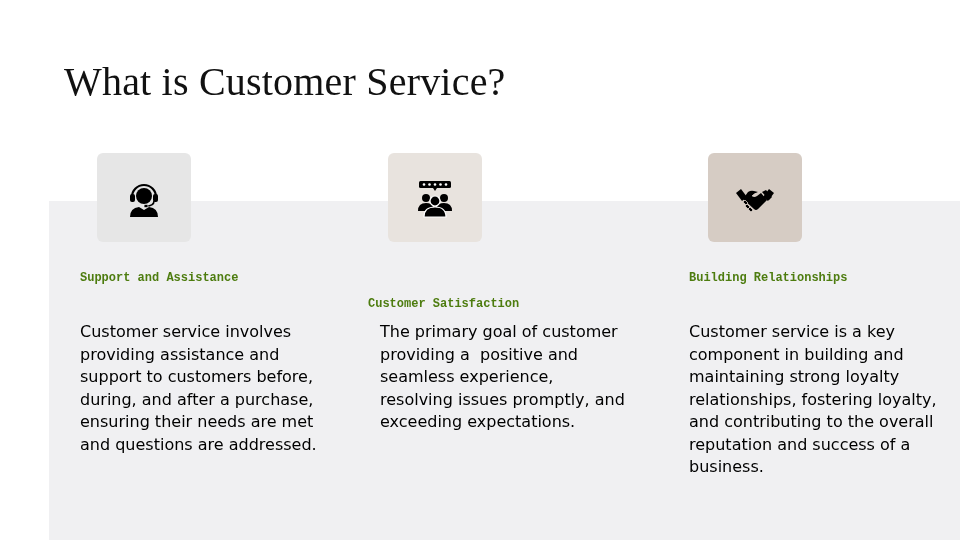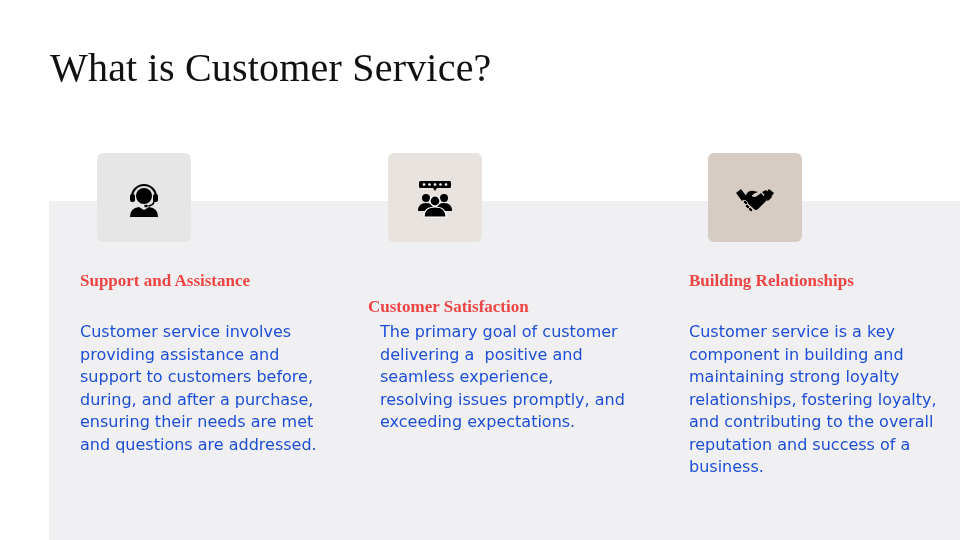--- a/index.html
+++ b/index.html
@@ -4,41 +4,41 @@
   <style>
     html, body { margin: 0; padding: 0; }
     body {
       width: 960px; height: 540px; position: relative; overflow: hidden;
       background: #ffffff;
     }
     .title {
       position: absolute; left: 50px; top: 42px;
       font-family: "Liberation Serif", "DejaVu Serif", serif;
       font-size: 40px; color: #111111; letter-spacing: 0.2px;
-      margin: 0; font-weight: normal; line-height: 52px;
+      margin: 14px; font-weight: normal; line-height: 52px;
     }
     .panel {
       position: absolute; left: 49px; top: 201px; right: 0; bottom: 0;
       background: #f0f0f2;
     }
     .card { position: absolute; top: 153px; width: 260px; }
     .icon-box {
       width: 94px; height: 89px; border-radius: 6px;
       display: flex; align-items: center; justify-content: center;
     }
     .icon-box svg { width: 40px; height: 40px; }
     .card-title {
       position: absolute; top: 118px; left: -17px; white-space: nowrap;
-      font-family: Liberation Serif, serif; font-weight: bold;
-      font-size: 17px; color: #ef4444; margin: 0;
+      font-family: Liberation Mono, monospace; font-weight: bold;
+      font-size: 12px; color: #4d7c0f; margin: 0;
     }
     .card-body {
       position: absolute; top: 168px; left: -17px; width: 245px;
       font-family: "DejaVu Sans", sans-serif; font-size: 16px;
-      line-height: 22.5px; color: #1d4ed8; margin: 0;
+      line-height: 22.5px; color: #000000; margin: 0;
     }
     .card-body span { display: block; white-space: pre; }
   </style>
 </head>
 <body>
 
 <h1 class="title">What is Customer Service?</h1>
 
 <div class="panel"></div>
 
@@ -81,21 +81,21 @@
       <circle cx="29" cy="20" r="4" fill="#000"></circle>
       <path d="M3 33 q0 -8 8 -8 q6 0 7 4 l-4 4 z" fill="#000"></path>
       <path d="M37 33 q0 -8 -8 -8 q-6 0 -7 4 l4 4 z" fill="#000"></path>
       <circle cx="20" cy="23" r="5" fill="#000" stroke="#fff" stroke-width="1.2"></circle>
       <path d="M9 39 q0 -10 11 -10 q11 0 11 10 z" fill="#000" stroke="#fff" stroke-width="1.2"></path>
     </svg>
   </div>
   <h3 class="card-title" style="left:-20px;margin-top:26px;">Customer Satisfaction</h3>
   <p class="card-body" style="left:-20px;margin-left:12px;">
     <span>The primary goal of customer</span>
-    <span>delivering a  positive and</span>
+    <span>providing a  positive and</span>
     <span>seamless experience,</span>
     <span>resolving issues promptly, and</span>
     <span>exceeding expectations.</span>
   </p>
 </div>
 
 <div class="card" style="left:708px;">
   <div class="icon-box" style="background:#d6ccc4;">
     <svg viewBox="0 0 40 40">
       <path d="M1 15 l5 -4 l6 8 l-5 4 z" fill="#000"></path>

